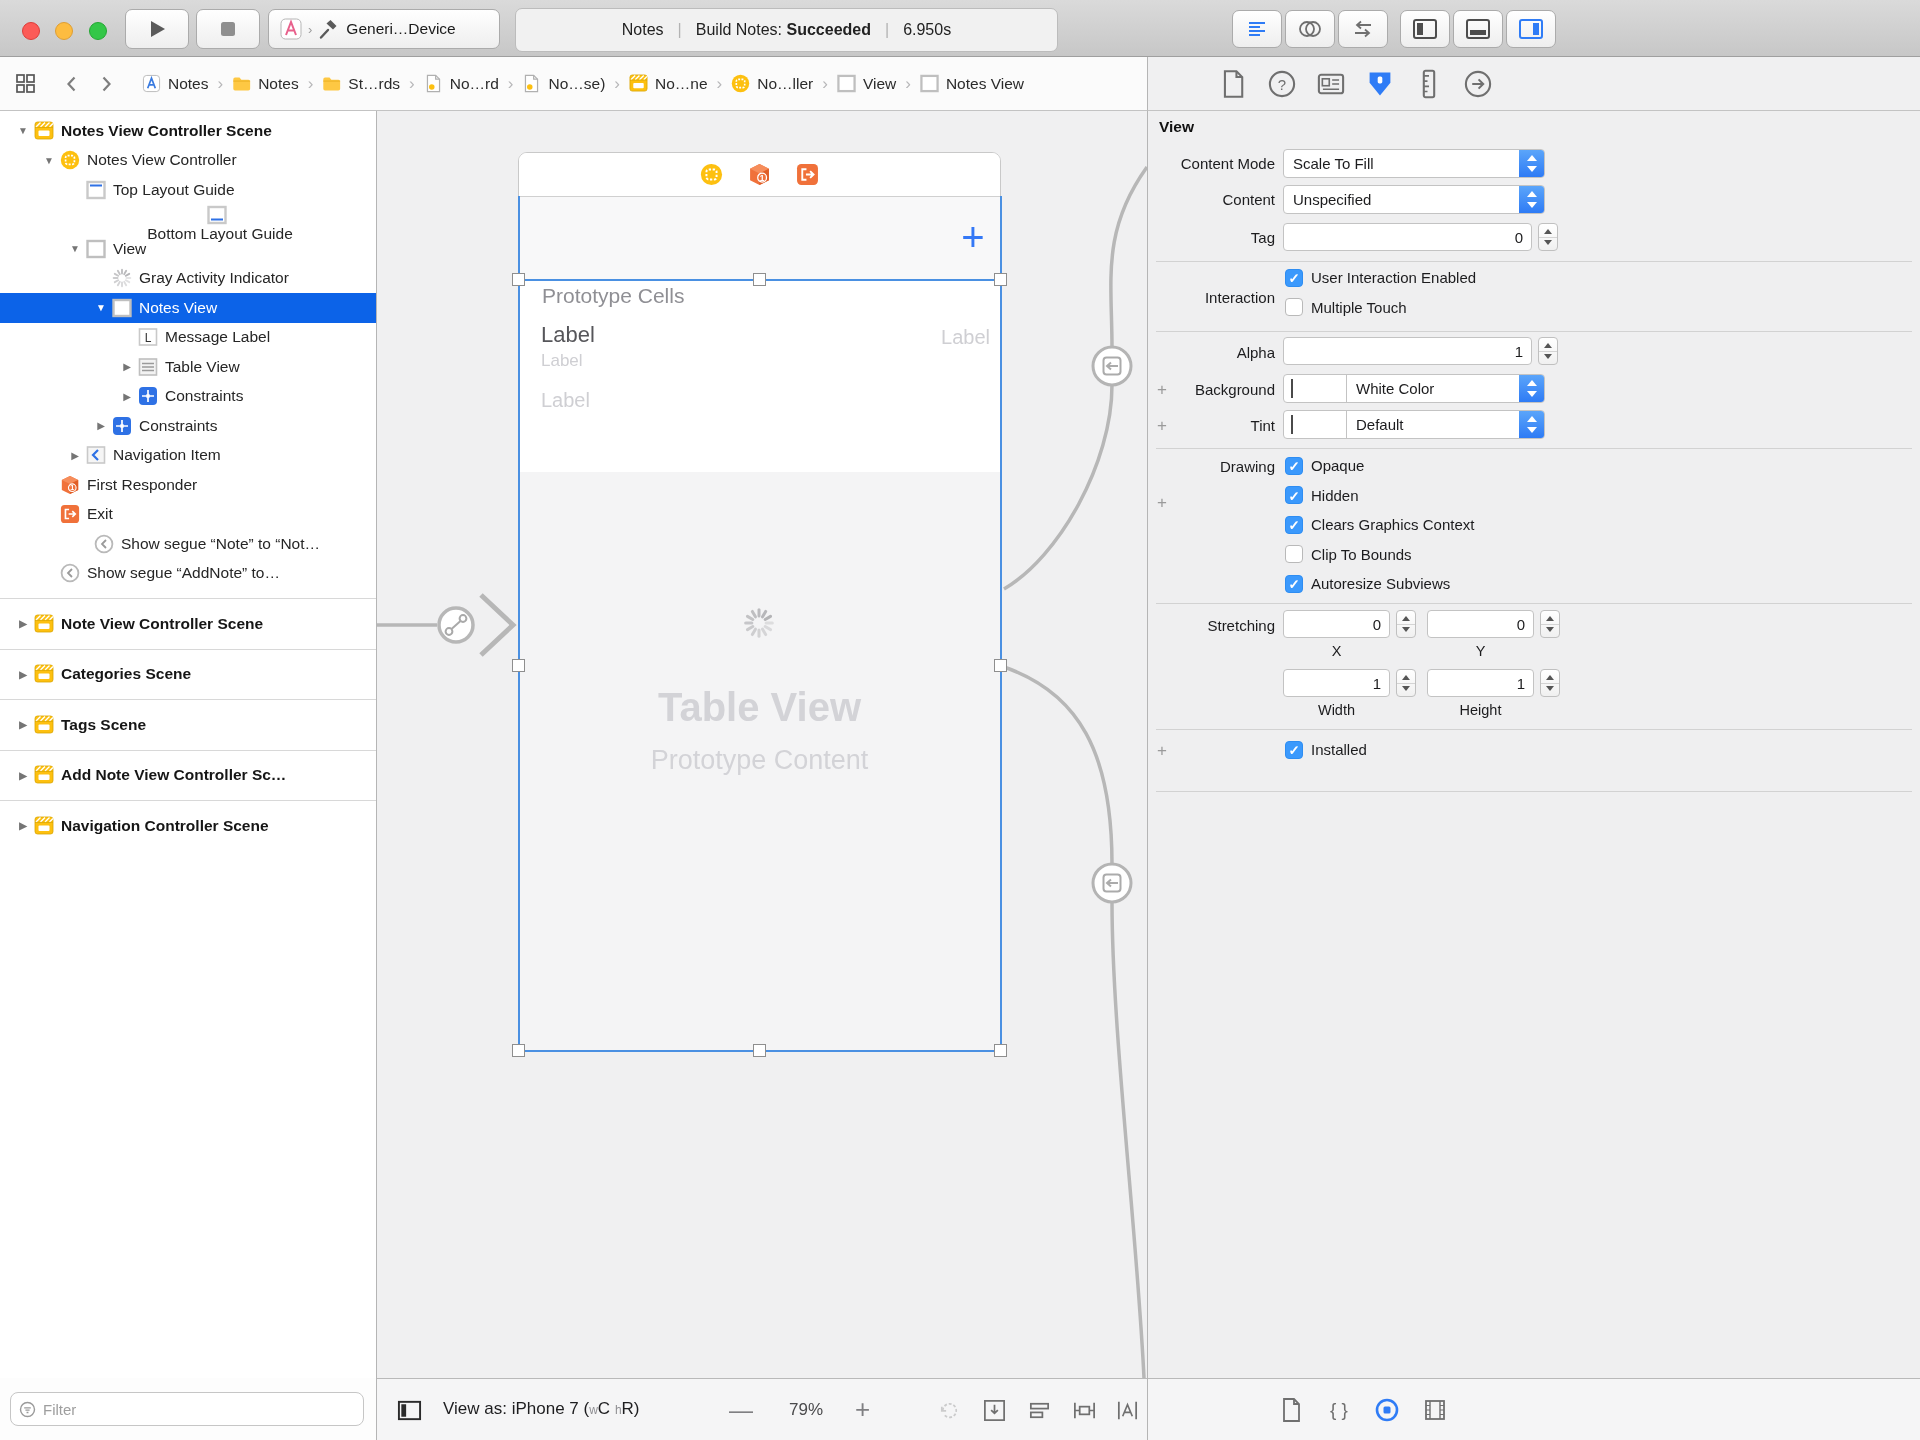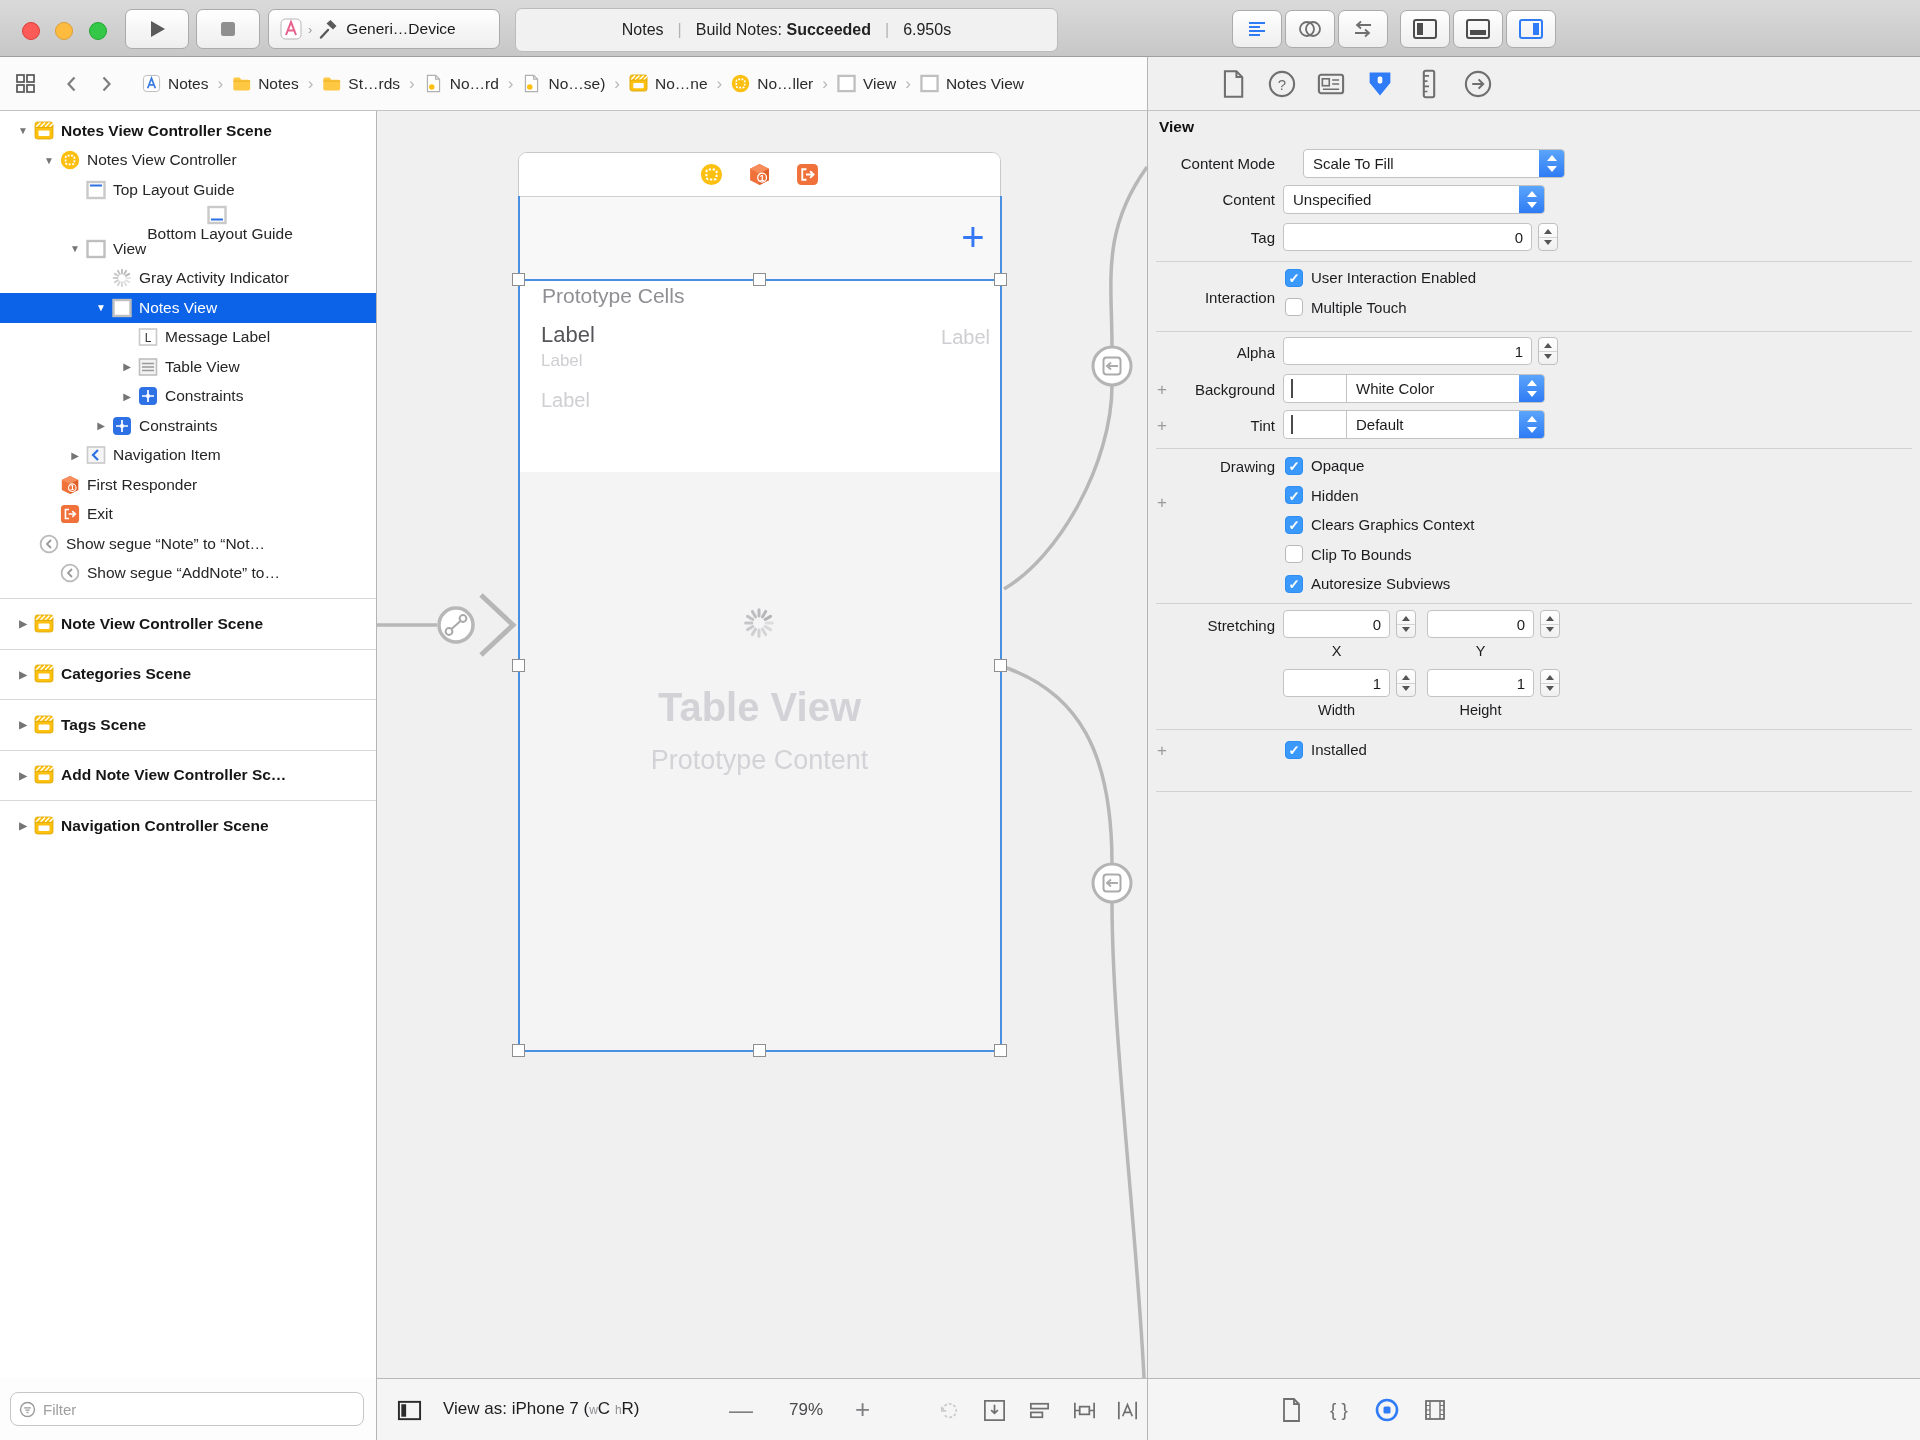--- a/index.html
+++ b/index.html
@@ -521,21 +521,21 @@
           <span class="disc none"></span>
           <span class="ticon" data-icon="exit">
             <svg viewBox="0 0 22 22">
               <rect x="1" y="1" width="20" height="20" rx="4" fill="#f0713a"></rect>
               <path d="M10 6 H6 V16 H10" stroke="#fff" stroke-width="1.8" fill="none"></path>
               <path d="M9.5 11 h7 M13.5 7.8 L16.8 11 L13.5 14.2" stroke="#fff" stroke-width="1.8" fill="none"></path>
             </svg>
           </span>
           <span>Exit</span>
         </div>
-        <div class="orow" style="padding-left: 17px;">
+        <div class="orow" style="padding-left: 32px; margin-left: 40px;">
           <span class="disc none"></span>
           <span class="ticon" data-icon="segue">
             <svg viewBox="0 0 20 20">
               <circle cx="10" cy="10" r="8.4" fill="none" stroke="#b9b9b9" stroke-width="1.8"></circle>
               <path d="M12 6 L8 10 L12 14" stroke="#9a9a9a" stroke-width="1.8" fill="none"></path>
             </svg>
           </span>
           <span>Show segue “Note” to “Not…</span>
         </div>
         <div class="orow" style="padding-left: 38px;">
@@ -770,21 +770,21 @@
             <path d="M8 19 L13 7 L18 19 M9.8 15 h6.4" stroke="#6f6f6f" stroke-width="1.7" fill="none"></path>
           </svg>
         </span>
     </div>
   </div>
 
   <div class="inspector">
     <div class="insp-title">View</div>
 
     <div class="ilabel" style="top:44px;">Content Mode</div>
-    <div class="combo" style="left:135px;top:38px;width:262px;margin-left:20px;">
+    <div class="combo" style="left:135px;top:38px;width:262px;">
       <span class="combo-text">Scale To Fill</span>
       <span class="cap"></span>
     </div>
 
     <div class="ilabel" style="top:80px;">Content</div>
     <div class="combo" style="left:135px;top:74px;width:262px;">
       <span class="combo-text">Unspecified</span>
       <span class="cap"></span>
     </div>
 

